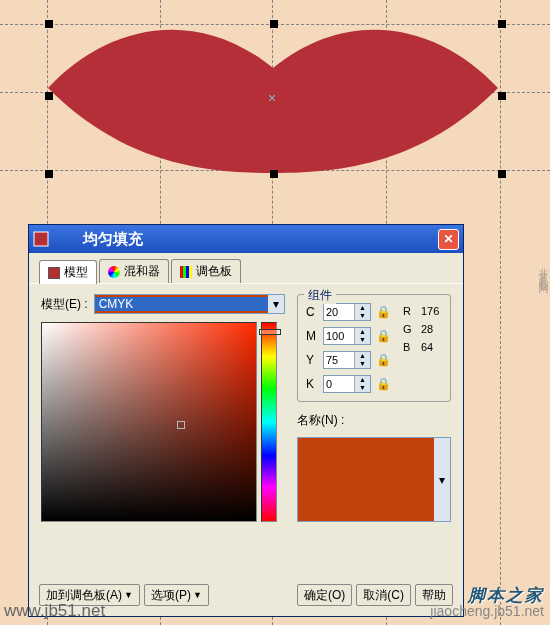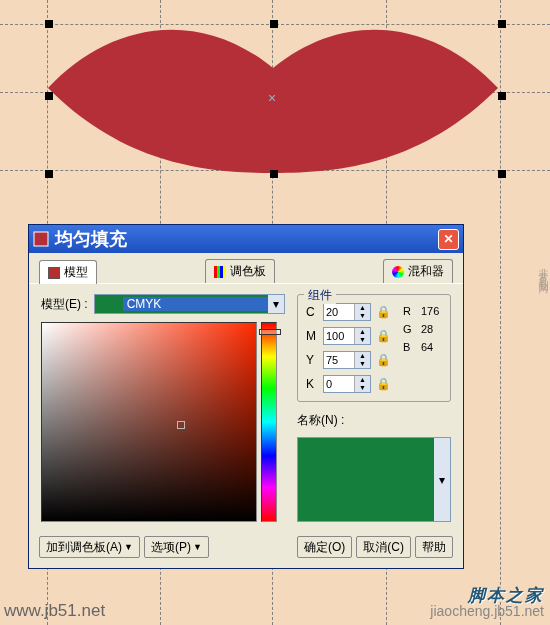--- a/index.html
+++ b/index.html
@@ -10,38 +10,38 @@
 .guide-h { border-top: 1px dashed #808080; width: 100%; }
 .guide-v { border-left: 1px dashed #808080; height: 100%; }
 .sel-handle { position: absolute; width: 8px; height: 8px; background: #000; }
 .sel-center { position: absolute; color: #8ab8c8; font-size: 14px; }
 
 .lips { position: absolute; left: 43px; top: 18px; width: 460px; height: 155px; }
 
 .dialog { position: absolute; left: 28px; top: 224px; width: 436px; background: #ece9d8; border: 1px solid #0a246a; font-size: 12px; }
 .titlebar { height: 28px; background: linear-gradient(#3a74e0, #1d4fbf); color: #fff; display: flex; align-items: center; padding: 0 4px; gap: 6px; }
 .titlebar-icon { width: 16px; height: 16px; }
-.titlebar-text { flex: 1; font-size: 18px; font-weight: bold; }
+.titlebar-text { flex: 1; font-size: 15px; font-weight: bold; margin-left: 28px; }
 .close-btn { width: 21px; height: 21px; background: #e85642; border: 1px solid #fff; border-radius: 3px; display: flex; align-items: center; justify-content: center; color: #fff; font-weight: bold; font-size: 12px; cursor: pointer; }
 
-.tabs { display: flex; gap: 2px; padding: 6px 10px 0; justify-content: space-between; }
+.tabs { display: flex; gap: 2px; padding: 6px 10px 0; }
 .tab { display: flex; align-items: center; gap: 4px; padding: 3px 8px; background: #ece9d8; border: 1px solid #888; border-bottom: none; border-radius: 3px 3px 0 0; cursor: pointer; }
 .tab.active { background: #fff; position: relative; top: 1px; }
 .tab-icon { width: 12px; height: 12px; display: inline-block; }
 .ti-model { background: #b62f2f; border: 1px solid #555; }
 .ti-mixer { background: conic-gradient(#f00,#ff0,#0f0,#0ff,#00f,#f0f,#f00); border-radius: 50%; }
 .ti-palette { background: linear-gradient(90deg,#f00 0 25%,#0f0 25% 50%,#00f 50% 75%,#ff0 75%); }
 
 .body-area { display: flex; padding: 10px 12px 8px; gap: 12px; border-top: 1px solid #fff; }
 .left-col { width: 244px; }
 .right-col { flex: 1; display: flex; flex-direction: column; gap: 8px; }
 
 .model-row { display: flex; align-items: center; gap: 6px; margin-bottom: 8px; }
 .model-row label { }
-.combo { display: flex; align-items: center; border: 1px solid #7f9db9; background: #15803d; height: 20px; flex: 1; padding-left: 28px; }
+.combo { display: flex; align-items: center; border: 1px solid #7f9db9; background: #c2410c; height: 20px; flex: 1; }
 .combo span { flex: 1; padding: 0 4px; background: #316ac5; color: #fff; }
 .combo .cbtn { width: 16px; height: 100%; background: #dce5f0; display: flex; align-items: center; justify-content: center; }
 
 .picker-area { display: flex; gap: 4px; }
 .sv-box { width: 216px; height: 200px; border: 1px inset #888; position: relative; background: linear-gradient(to bottom, rgba(0,0,0,0), #000), linear-gradient(to right, #fff, #ff2a00); }
 .sv-cursor { position: absolute; width: 8px; height: 8px; border: 1px solid #bbb; left: 135px; top: 98px; }
 .hue-bar { width: 16px; height: 200px; border: 1px inset #888; background: linear-gradient(to bottom,#f00 0%,#ff0 17%,#0f0 33%,#0ff 50%,#00f 67%,#f0f 83%,#f00 100%); position: relative; }
 .hue-slider { position: absolute; left: -3px; width: 22px; height: 6px; border: 1px solid #333; background: rgba(255,255,255,0.3); top: 6px; }
 
 .group { border: 1px solid #a0a0a0; border-radius: 3px; padding: 8px; position: relative; }
@@ -57,21 +57,21 @@
 .spinner { display: flex; border: 1px solid #7f9db9; background: #fff; height: 18px; width: 48px; }
 .spinner input { border: none; width: 30px; font-size: 11px; padding: 0 2px; outline: none; }
 .spin-btns { width: 16px; display: flex; flex-direction: column; }
 .spin-btns div { flex: 1; background: #dce5f0; border-left: 1px solid #aaa; font-size: 7px; text-align: center; line-height: 8px; }
 .rgb-row { display: flex; gap: 8px; font-size: 11px; }
 .rgb-row .ch { width: 10px; }
 
 .name-row { display: flex; align-items: center; gap: 6px; margin-top: 2px; }
 
 .btn-row { display: flex; gap: 4px; padding: 6px 10px 10px; align-items: center; }
-.btn { height: 22px; padding: 0 6px; background: #ece9d8; border: 1px solid #888; border-radius: 2px; cursor: pointer; display: flex; align-items: center; gap: 2px; font-size: 12px; }
+.btn { height: 22px; padding: 0 6px; background: #ece9d8; border: 1px solid #888; border-radius: 2px; cursor: pointer; display: flex; align-items: center; gap: 2px; font-size: 12px; margin-top: 48px; }
 .btn .arr { font-size: 9px; }
 .spacer { flex: 1; }
 
 .watermark { position: absolute; right: 6px; bottom: 18px; color: #0c4a6e; font-size: 17px; font-weight: bold; font-style: italic; letter-spacing: 2px; text-shadow: 1px 1px 0 #fff; opacity: 0.9; }
 .wm-sub { position: absolute; right: 6px; bottom: 6px; color: #888; font-size: 14px; }
 .url { position: absolute; left: 4px; bottom: 4px; color: #666; font-size: 17px; }
 .side-wm { position: absolute; right: 0; top: 260px; writing-mode: vertical-rl; font-size: 10px; color: #777; letter-spacing: 4px; opacity: 0.6; }
 </style>
 </head>
 <body>
@@ -109,26 +109,26 @@
     <div class="titlebar-text">均匀填充</div>
     <div class="close-btn">✕</div>
   </div>
 
   <div class="tabs">
     <div class="tab active">
         <span class="tab-icon ti-model"></span>
         <span>模型</span>
       </div>
     <div class="tab">
+        <span class="tab-icon ti-mixer"></span>
+        <span>混和器</span>
+      </div>
+    <div class="tab">
         <span class="tab-icon ti-palette"></span>
         <span>调色板</span>
-      </div>
-    <div class="tab">
-        <span class="tab-icon ti-mixer"></span>
-        <span>混和器</span>
       </div>
   </div>
 
   <div class="body-area">
     <div class="left-col">
       <div class="model-row">
         <label>模型(E) :</label>
         <div class="combo">
           <span>CMYK</span>
           <div class="cbtn">▾</div>

